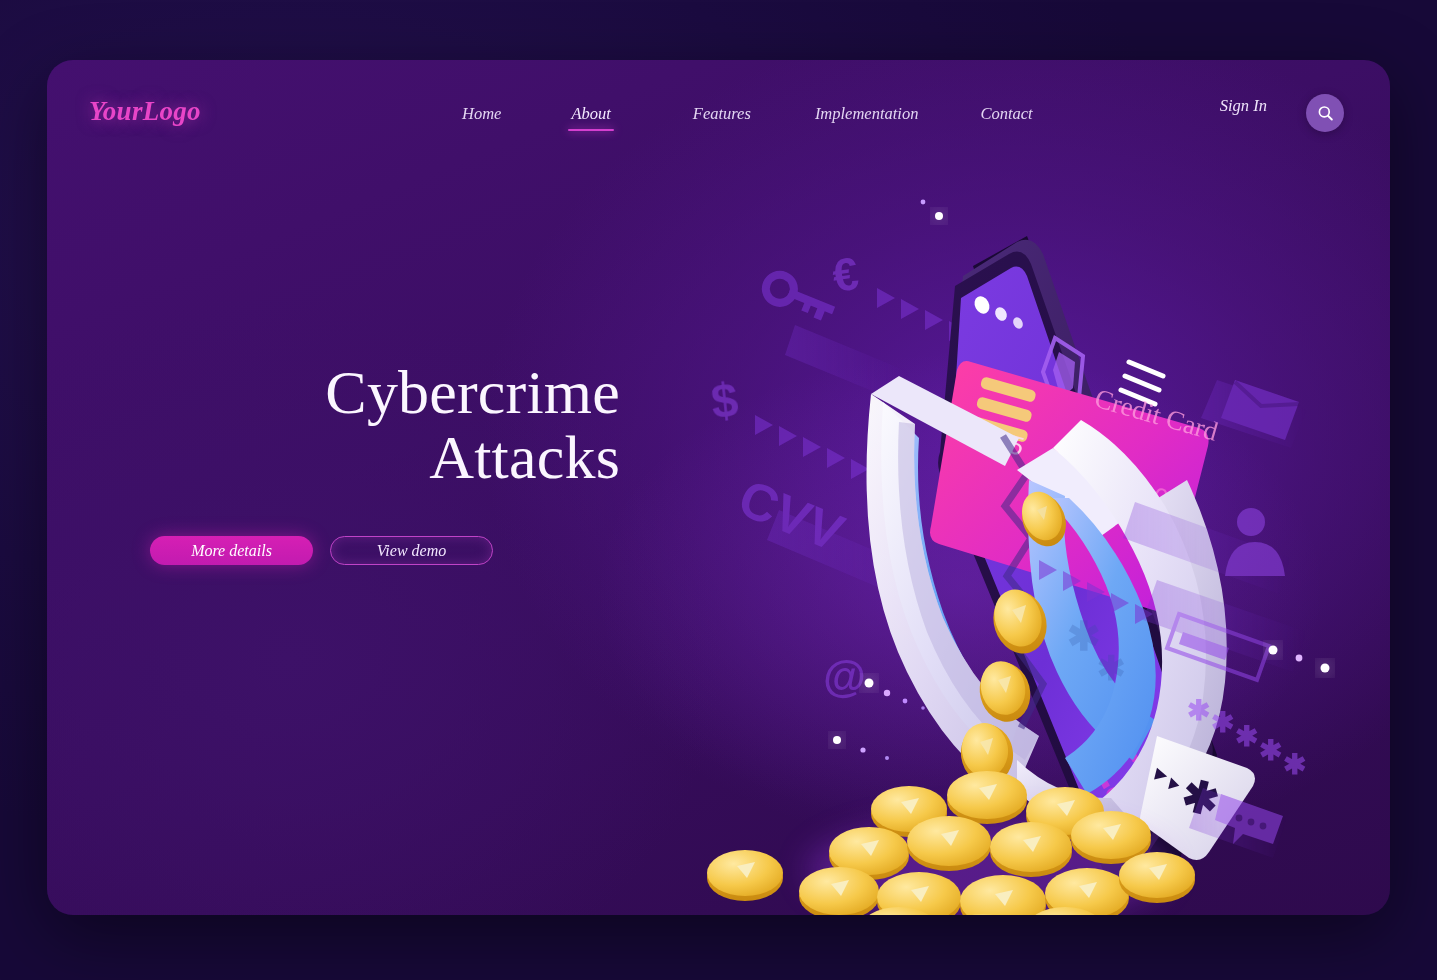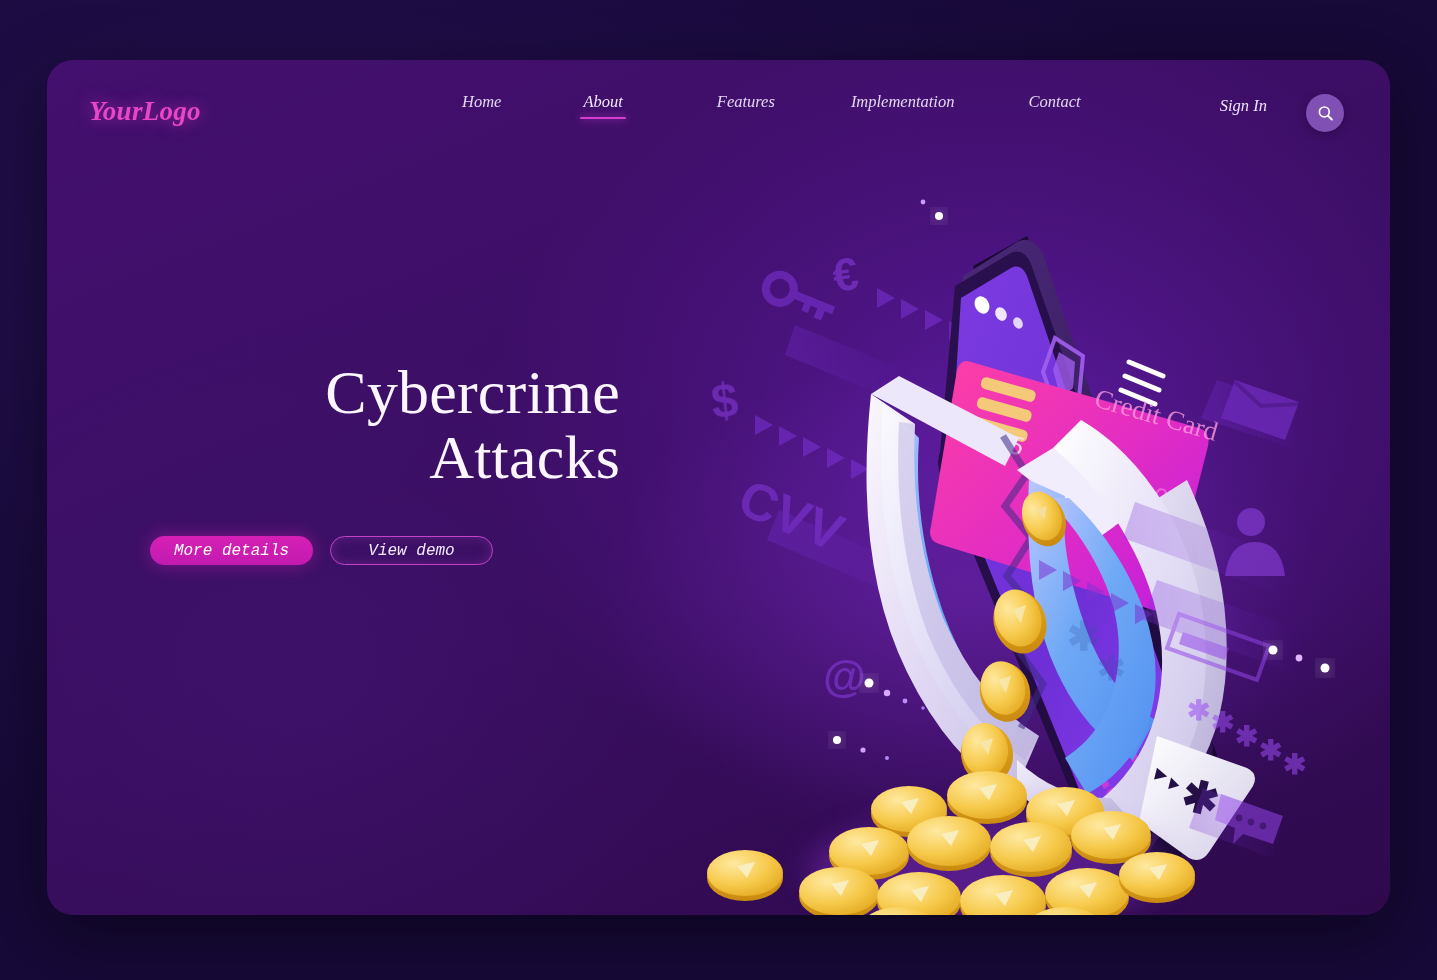--- a/index.html
+++ b/index.html
@@ -33,21 +33,21 @@
   }
 
   
   .hdr{position:absolute;left:0;top:0;width:100%;height:110px;z-index:30;}
   .logo{
     position:absolute;left:42px;top:36px;
     font-style:italic;font-weight:bold;font-size:27px;letter-spacing:.3px;
     color:#e845c8;
     text-shadow:0 0 16px rgba(232,69,200,.55);
   }
-  .nav{position:absolute;left:415px;top:32px;display:flex;gap:16px;align-items:center;}
+  .nav{position:absolute;left:415px;top:44px;display:flex;gap:4px;align-items:center;}
   .nav a{
     position:relative;display:block;padding:0 0 7px 0;margin-right:0;
     color:#e3d6f2;font-style:italic;font-size:16.5px;text-decoration:none;white-space:nowrap;
   }
   .nav a.active{color:#f4e9ff;}
   .nav a.active:after{
     content:"";position:absolute;left:-3px;right:-3px;bottom:0;height:2px;
     background:#d43fd0;box-shadow:0 0 8px rgba(212,63,208,.9);border-radius:2px;
   }
   .signin{
@@ -67,21 +67,21 @@
   .h1{
     color:#fbf6ff;font-size:62px;line-height:1.05;font-weight:normal;
     margin:0 0 0 0;letter-spacing:.2px;text-align:right;
   }
   .h1 .l2{display:block;}
   .lede{
     margin-top:36px;color:#d9c8ea;font-size:16.5px;line-height:1.55;width:382px;
   }
   .btns{margin-top:46px;display:flex;gap:17px;align-items:center;}
   .btn{
-    font-family:Liberation Mono, monospace;font-style:italic;font-size:16px;
+    font-family:Liberation Serif, serif;font-style:italic;font-size:16px;
     border-radius:20px;padding:0 0;height:29px;cursor:pointer;
     display:flex;align-items:center;justify-content:center;
   }
   .btn-primary{
     width:163px;background:linear-gradient(180deg,#d61fb4 0%,#c21bb0 100%);
     color:#fff;border:none;box-shadow:0 0 18px rgba(214,31,180,.45);
   }
   .btn-ghost{
     width:163px;background:transparent;color:#f3e8ff;
     border:1.6px solid #c043c8;box-shadow:0 0 12px rgba(192,67,200,.28) inset;

